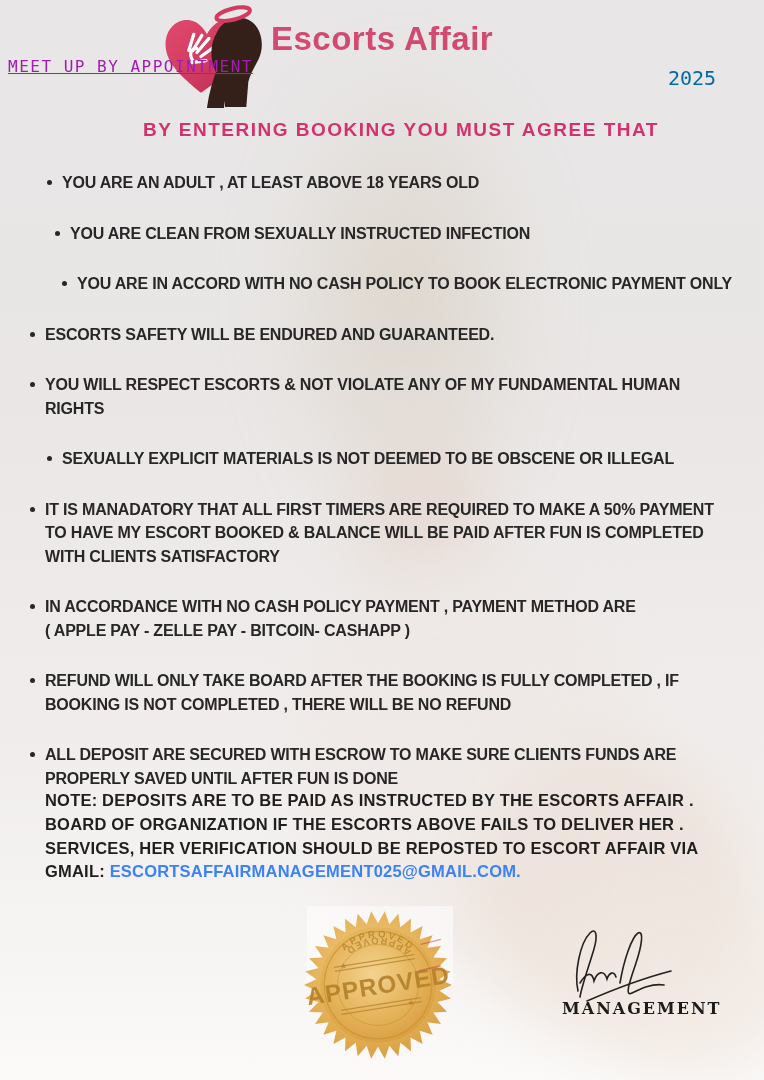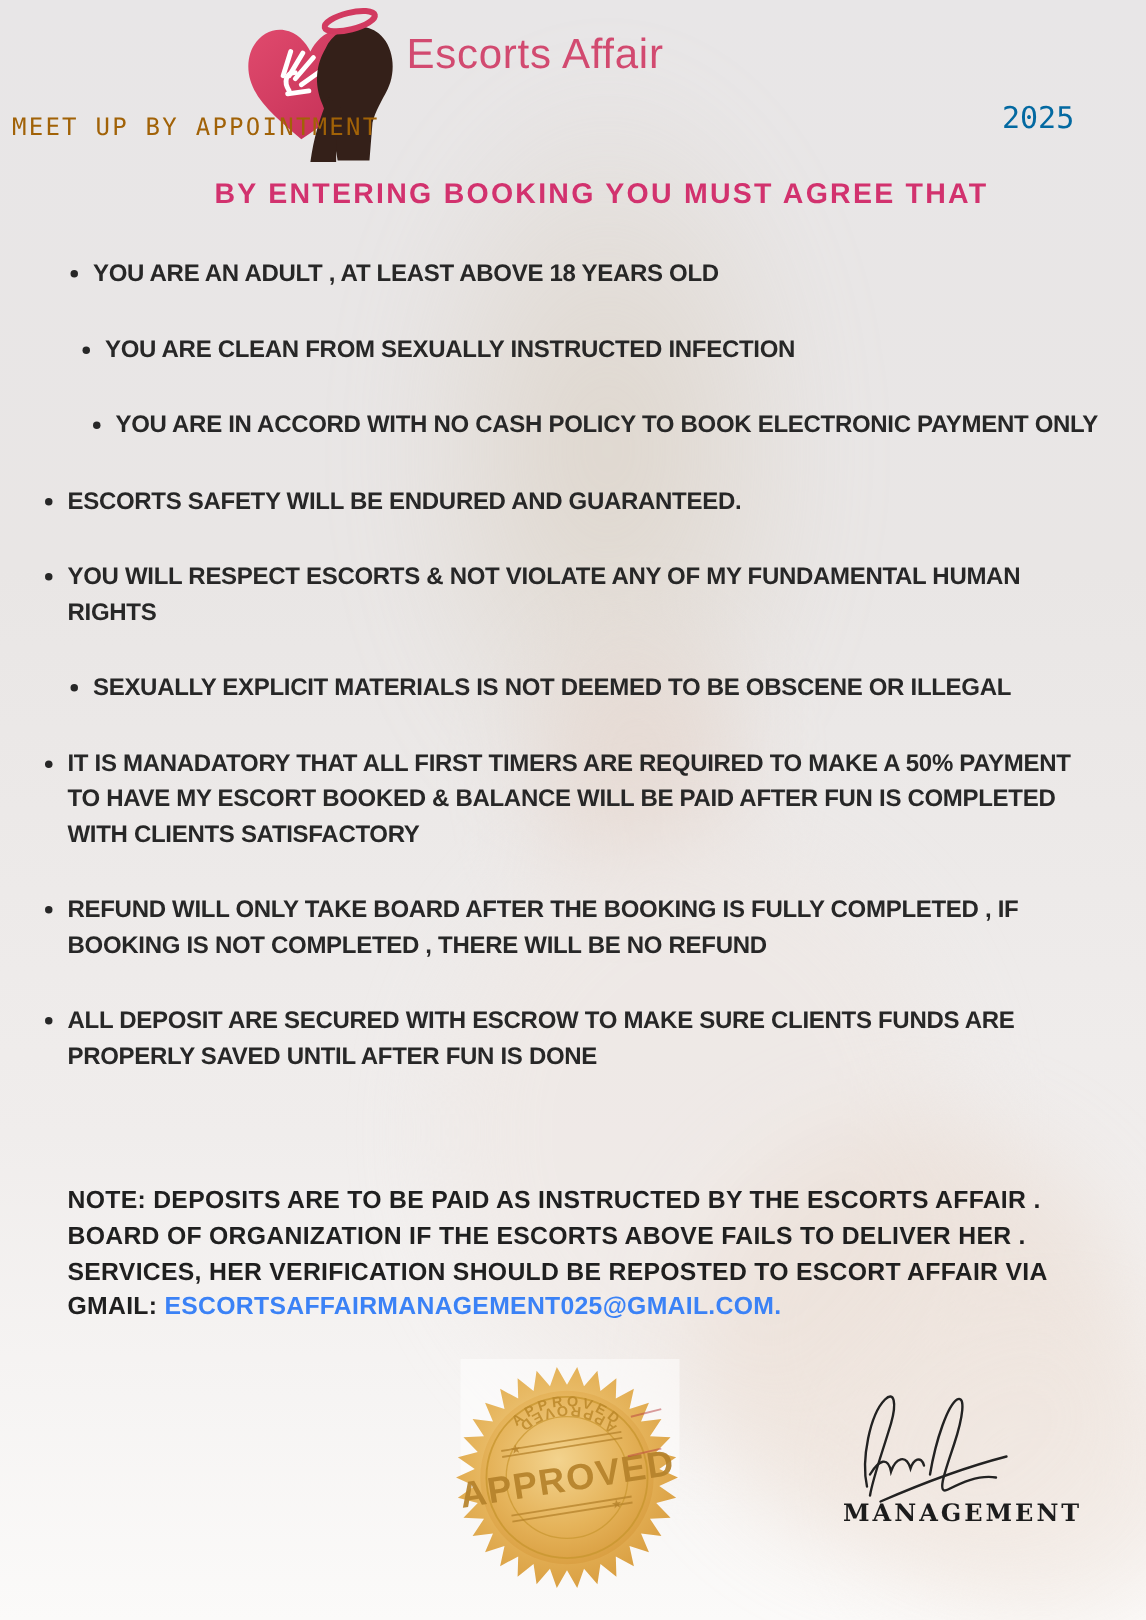--- a/index.html
+++ b/index.html
@@ -11,22 +11,22 @@
   
   .bg{position:absolute;inset:0;opacity:.55;}
   .blob{position:absolute;border-radius:50%;filter:blur(30px);}
   .b-hair{left:255px;top:40px;width:300px;height:520px;background:radial-gradient(closest-side,rgba(210,196,176,.85),rgba(210,196,176,0));}
   .b-face{left:360px;top:430px;width:130px;height:170px;background:rgba(226,205,192,.8);}
   .b-body{left:295px;top:560px;width:340px;height:390px;background:rgba(238,231,226,.9);}
   .b-leg{left:460px;top:750px;width:300px;height:290px;background:rgba(231,212,199,.8);}
   .b-foot{left:590px;top:890px;width:210px;height:190px;background:rgba(235,220,209,.75);}
 
   .logo-mark{position:absolute;left:158px;top:2px;width:112px;height:106px;}
-  .brand{position:absolute;left:271px;top:20px;font-size:28px;font-weight:normal;color:#d24a70;letter-spacing:.5px;text-align:center;}
-  .tagline{position:absolute;left:8px;top:75px;font-family:"DejaVu Sans Mono",monospace;font-size:16px;color:#a16207;letter-spacing:1.5px;}
+  .brand{position:absolute;left:271px;top:20px;font-size:33px;font-weight:bold;color:#d24a70;letter-spacing:.5px;text-align:center;}
+  .tagline{position:absolute;left:8px;top:57px;font-family:"DejaVu Sans Mono",monospace;font-size:16px;color:#a21caf;letter-spacing:1.5px;text-decoration:underline;}
   .year{position:absolute;left:668px;top:66px;font-family:"DejaVu Sans Mono",monospace;font-size:20px;color:#0369a1;}
   .heading{position:absolute;left:0;top:119px;width:100%;text-align:center;font-size:19px;font-weight:bold;color:#d2326e;letter-spacing:1.5px;padding-left:19px;}
 
   .terms{position:absolute;left:30px;top:171px;width:702px;list-style:none;margin:0;padding:0;}
   .terms li{position:relative;margin-bottom:27px;padding-left:15px;font-weight:bold;font-size:16px;line-height:23.5px;color:#272727;letter-spacing:-.2px;}
   .dot{position:absolute;left:0;top:9px;width:5px;height:5px;border-radius:50%;background:#272727;}
   .i1{margin-left:17px;} .i2{margin-left:25px;} .i3{margin-left:32px;}
 
   .note{position:absolute;left:45px;top:789px;width:692px;font-size:16.5px;font-weight:600;color:#1f1f1f;line-height:23.8px;letter-spacing:.2px;}
   .note .email{color:#3b82f6;cursor:pointer;margin-top:44px;}
@@ -78,20 +78,21 @@
 <div class="heading">BY ENTERING BOOKING YOU MUST AGREE THAT</div>
 
 <ul class="terms">
   <li class="i1"><span class="dot"></span><span>YOU ARE AN ADULT , AT LEAST ABOVE 18 YEARS OLD</span></li>
   <li class="i2"><span class="dot"></span><span>YOU ARE CLEAN FROM SEXUALLY INSTRUCTED INFECTION</span></li>
   <li class="i3"><span class="dot"></span><span>YOU ARE IN ACCORD WITH NO CASH POLICY TO BOOK ELECTRONIC PAYMENT ONLY</span></li>
   <li><span class="dot"></span><span>ESCORTS SAFETY WILL BE ENDURED AND GUARANTEED.</span></li>
   <li><span class="dot"></span><span>YOU WILL RESPECT ESCORTS &amp; NOT VIOLATE ANY OF MY FUNDAMENTAL HUMAN RIGHTS</span></li>
   <li class="i1"><span class="dot"></span><span>SEXUALLY EXPLICIT MATERIALS IS NOT DEEMED TO BE OBSCENE OR ILLEGAL</span></li>
   <li><span class="dot"></span><span>IT IS MANADATORY THAT ALL FIRST TIMERS ARE REQUIRED TO MAKE A 50% PAYMENT TO HAVE MY ESCORT BOOKED &amp; BALANCE WILL BE PAID AFTER FUN IS COMPLETED WITH CLIENTS SATISFACTORY</span></li>
+  <li><span class="dot"></span><span>IN ACCORDANCE WITH NO CASH POLICY PAYMENT , PAYMENT METHOD ARE</span><div>( APPLE PAY - ZELLE PAY - BITCOIN- CASHAPP )</div></li>
   <li><span class="dot"></span><span>REFUND WILL ONLY TAKE BOARD AFTER THE BOOKING IS FULLY COMPLETED , IF BOOKING IS NOT COMPLETED , THERE WILL BE NO REFUND</span></li>
   <li><span class="dot"></span><span>ALL DEPOSIT ARE SECURED WITH ESCROW TO MAKE SURE CLIENTS FUNDS ARE PROPERLY SAVED UNTIL AFTER FUN IS DONE</span></li>
 </ul>
 
 <div class="note">
   <div>NOTE: DEPOSITS ARE TO BE PAID AS INSTRUCTED BY THE ESCORTS AFFAIR .</div>
   <div>BOARD OF ORGANIZATION IF THE ESCORTS ABOVE FAILS TO DELIVER HER .</div>
   <div>SERVICES, HER VERIFICATION SHOULD BE REPOSTED TO ESCORT AFFAIR VIA</div>
   <div><span>GMAIL: </span><span class="email">ESCORTSAFFAIRMANAGEMENT025@GMAIL.COM.</span></div>
 </div>

